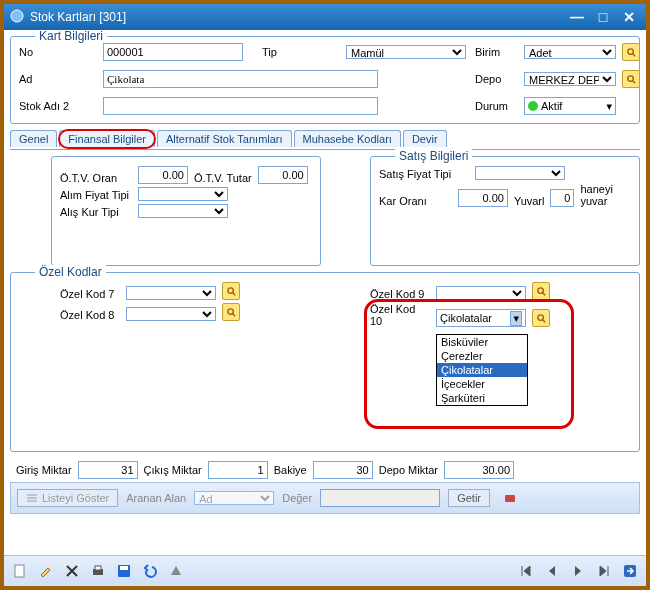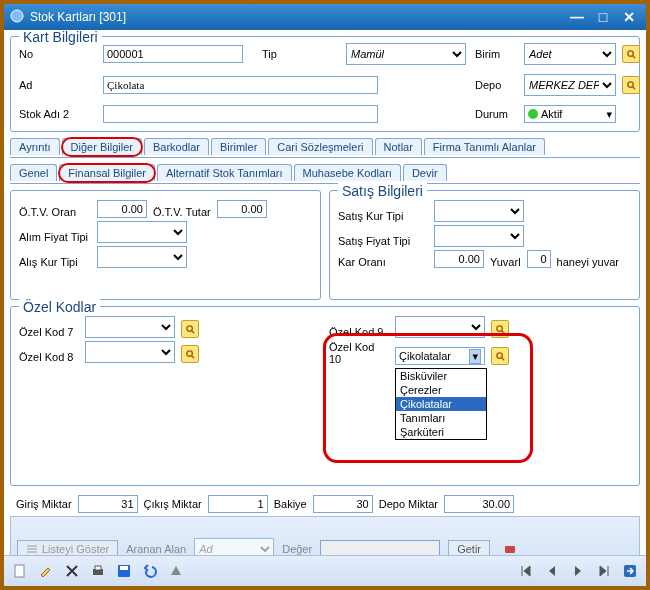--- a/index.html
+++ b/index.html
@@ -4,49 +4,49 @@
 <style>
 * { box-sizing: border-box; margin: 0; padding: 0; font-family: Tahoma, sans-serif; font-size: 11px; }
 body { background: #fff; }
 .window { width: 650px; height: 590px; border: 4px solid #a16207; background: #fff; display: flex; flex-direction: column; }
 .titlebar { height: 26px; background: linear-gradient(to bottom, #3b8fd6, #1565b0); color: #fff; display: flex; align-items: center; padding: 0 6px; }
 .titlebar .icon { margin-right: 6px; }
 .titlebar .title { flex: 1; font-size: 12px; }
 .titlebar .wbtn { width: 22px; height: 18px; margin-left: 4px; display: flex; align-items: center; justify-content: center; color: #fff; font-weight: bold; cursor: pointer; font-size: 14px; }
 .content { flex: 1; background: #fff; padding: 6px; overflow: hidden; }
 .fieldset { border: 1px solid #7aa7d8; border-radius: 3px; padding: 6px 8px 8px; margin-bottom: 6px; position: relative; }
-.legend { position: absolute; top: -8px; left: 8px; background: #fff; padding: 0 4px; color: #1a4a80; font-size: 14px; }
+.legend { position: absolute; top: -8px; left: 24px; background: #fff; padding: 0 4px; color: #1a4a80; font-size: 12px; }
 .row { display: flex; align-items: flex-end; margin: 3px 0; gap: 6px; }
 .lbl { color: #000; width: 72px; }
 .lbl.w60 { width: 60px; }
 .lbl.w90 { width: 90px; }
 input[type=text] { border: 1px solid #7aa7d8; height: 18px; padding: 1px 3px; background: #fff; }
-select { border: 1px solid #7aa7d8; height: 22px; background: #fff; font-style: italic; }
+select { border: 1px solid #7aa7d8; height: 14px; background: #fff; }
 .input-mid { width: 140px; }
 .input-long { width: 275px; font-family: Liberation Serif, serif; }
 .input-num { width: 50px; text-align: right; }
 .input-num2 { width: 60px; text-align: right; }
 .sel-mid { width: 86px; }
 .sel-90 { width: 90px; }
 .sel-combo { width: 92px; }
 .picker { width: 18px; height: 18px; border: 1px solid #c0a030; background: #ffe680; display: inline-flex; align-items: center; justify-content: center; cursor: pointer; border-radius: 2px; }
 .picker svg { width: 11px; height: 11px; }
 .tabs { display: flex; gap: 2px; margin: 4px 0 2px; }
 .tab { border: 1px solid #7aa7d8; border-bottom: none; border-radius: 3px 3px 0 0; padding: 2px 8px; background: #eaf2fb; color: #1a4a80; cursor: pointer; font-size: 11px; position: relative; }
 .tab.circled::after { content: ""; position: absolute; left: -2px; right: -2px; top: -2px; bottom: -2px; border: 2px solid #d00; border-radius: 10px; pointer-events: none; }
 .tabstrip { border-bottom: 1px solid #7aa7d8; margin-bottom: 6px; }
 .two-col { display: flex; gap: 8px; }
-.col { flex: 1; }
+.col { flex: 1; margin-left: 41px; }
 .subrow { display: flex; align-items: center; gap: 6px; }
 .bold-highlight { position: absolute; border: 3px solid #d00; border-radius: 14px; pointer-events: none; }
 .dropdown-open { position: absolute; border: 1px solid #000; background: #fff; width: 92px; z-index: 10; }
 .dropdown-open .opt { padding: 1px 4px; cursor: pointer; }
 .dropdown-open .opt.sel { background: #2a6ac0; color: #fff; }
 .bottom-row { display: flex; align-items: center; gap: 6px; padding: 3px 6px; }
-.filterbar { background: linear-gradient(to bottom, #e6eefb, #cfe0f6); border: 1px solid #a7c0e2; padding: 20px 6px; display: flex; align-items: center; gap: 8px; margin: 0 0 2px; }
+.filterbar { background: linear-gradient(to bottom, #e6eefb, #cfe0f6); border: 1px solid #a7c0e2; padding: 3px 6px; display: flex; align-items: center; gap: 8px; margin: 0 0 2px; }
 .btn-gray { border: 1px solid #9ab0cc; background: #e4ecf7; padding: 2px 8px; cursor: pointer; color: #888; display: flex; align-items: center; gap: 4px; }
 .btn-gray.disabled { color: #999; }
 .toolbar-bottom { background: linear-gradient(to bottom, #e6eefb, #cfe0f6); border-top: 1px solid #a7c0e2; padding: 3px 4px; display: flex; align-items: center; gap: 2px; }
 .tbtn { width: 24px; height: 24px; border: 1px solid transparent; display: flex; align-items: center; justify-content: center; cursor: pointer; border-radius: 2px; }
 .spacer { flex: 1; }
 .status-dot { width: 10px; height: 10px; border-radius: 50%; background: #3c3; display: inline-block; margin-right: 3px; vertical-align: middle; }
 .inpnum { text-align: right; }
 .kart-grid { display: grid; grid-template-columns: 75px 150px 75px 120px 40px 120px; column-gap: 6px; row-gap: 4px; align-items: center; gap: 9px; }
 </style>
 </head>
@@ -104,31 +104,20 @@
         <div class="subrow">
           <div style="border:1px solid #7aa7d8;height:18px;width:92px;display:flex;align-items:center;padding:0 3px">
             <span class="status-dot"></span>
             <span>Aktif</span>
             <span style="margin-left:auto">▾</span>
           </div>
         </div>
       </div>
     </div>
 
-    <div class="tabstrip">
-      <div class="tabs">
-        <span class="tab">Ayrıntı</span>
-        <span class="tab circled">Diğer Bilgiler</span>
-        <span class="tab">Barkodlar</span>
-        <span class="tab">Birimler</span>
-        <span class="tab">Cari Sözleşmeleri</span>
-        <span class="tab">Notlar</span>
-        <span class="tab">Firma Tanımlı Alanlar</span>
-      </div>
-    </div>
 
     <div class="tabstrip">
       <div class="tabs">
         <span class="tab">Genel</span>
         <span class="tab circled">Finansal Bilgiler</span>
         <span class="tab">Alternatif Stok Tanımları</span>
         <span class="tab">Muhasebe Kodları</span>
         <span class="tab">Devir</span>
       </div>
     </div>
@@ -146,24 +135,20 @@
           <select class="sel-90"><option></option></select>
         </div>
         <div class="row">
           <span class="lbl">Alış Kur Tipi</span>
           <select class="sel-90"><option></option></select>
         </div>
       </div>
 
       <div class="fieldset col" style="min-height:110px">
         <span class="legend">Satış Bilgileri</span>
-        <div class="row">
-          <span class="lbl w90">Satış Kur Tipi</span>
-          <select class="sel-90"><option></option></select>
-        </div>
         <div class="row">
           <span class="lbl w90">Satış Fiyat Tipi</span>
           <select class="sel-90"><option></option></select>
         </div>
         <div class="row">
           <span class="lbl w90">Kar Oranı</span>
           <input type="text" class="input-num inpnum" value="0.00" style="">
           <span>Yuvarl</span>
           <input type="text" style="width: 24px;" class="inpnum" value="0">
           <span>haneyi yuvar</span>
@@ -218,21 +203,21 @@
                   <circle cx="5" cy="5" r="3" fill="none" stroke="#a06000" stroke-width="1.5"></circle>
                   <line x1="7" y1="7" x2="10" y2="10" stroke="#a06000" stroke-width="1.5"></line>
                 </svg>
               </span>
           </div>
 
           <div class="dropdown-open" style="left:66px;top:55px">
             <div class="opt">Bisküviler</div>
             <div class="opt">Çerezler</div>
             <div class="opt sel">Çikolatalar</div>
-            <div class="opt">Tanımları</div>
+            <div class="opt">İçecekler</div>
             <div class="opt">Şarküteri</div>
           </div>
 
           <div class="bold-highlight" style="left:-6px;top:20px;width:210px;height:130px"></div>
         </div>
       </div>
     </div>
 
     <div class="bottom-row">
       <span>Giriş Miktar</span>

